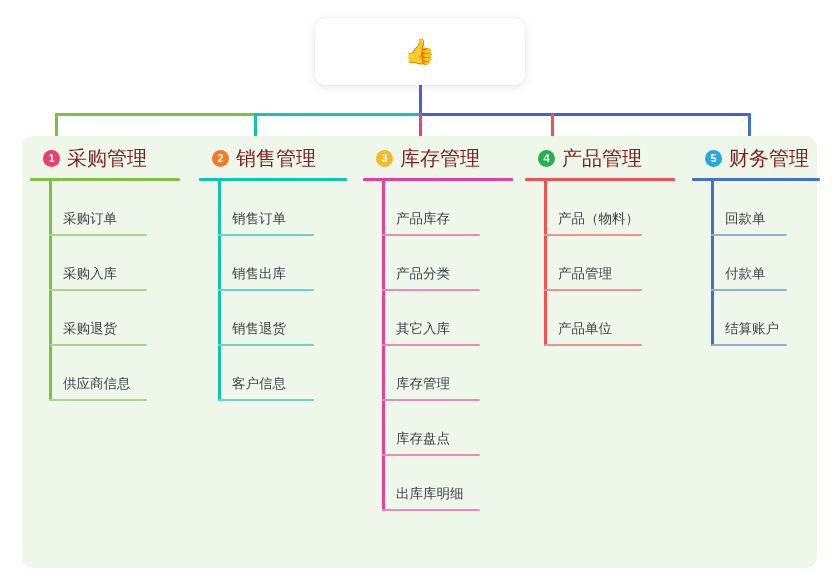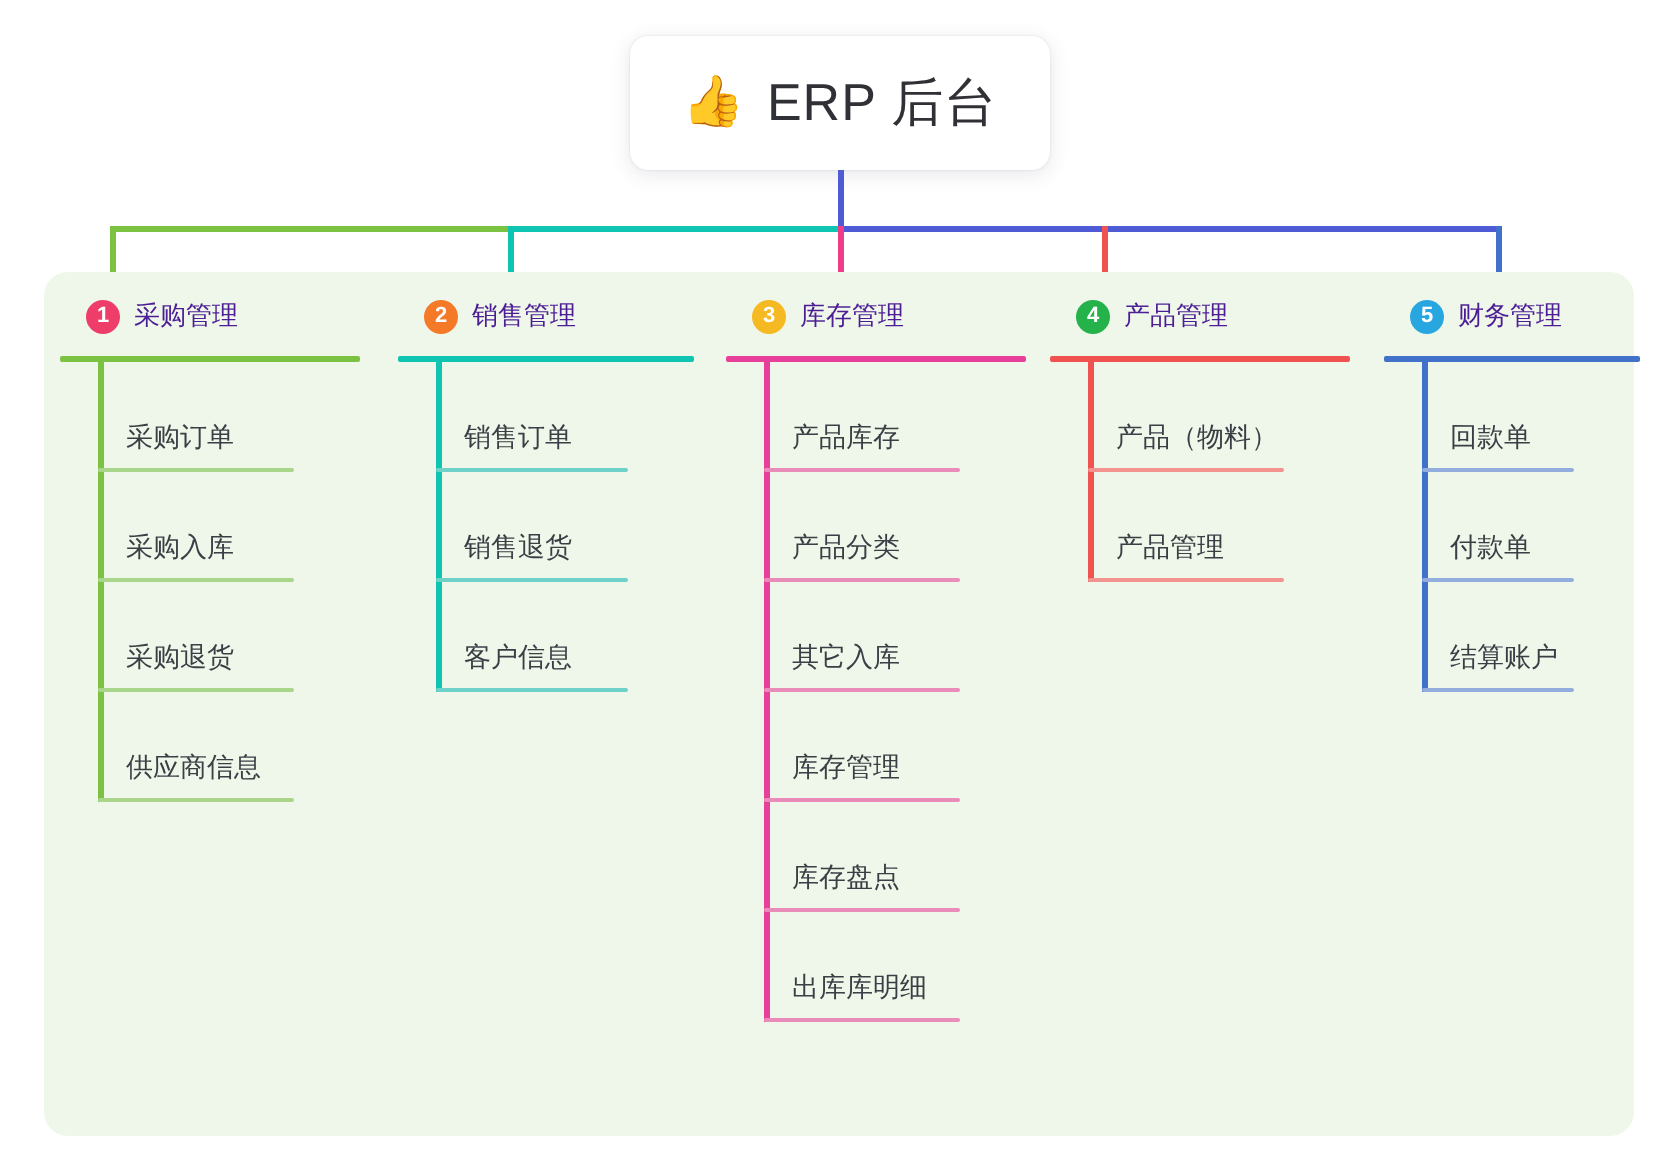--- a/index.html
+++ b/index.html
@@ -81,22 +81,22 @@
     height: 17px;
     border-radius: 50%;
     color: #ffffff;
     font-size: 11px;
     line-height: 17px;
     text-align: center;
     font-weight: bold;
     flex: none;
   }
   .col-title {
-    font-size: 13px;
-    color: #4c1d95;
+    font-size: 20px;
+    color: #7f1d1d;
     white-space: nowrap;
   }
   .col-rule {
     height: 3px;
     margin-top: 7px;
     border-radius: 1px;
   }
   .items {
     position: relative;
     margin-top: 0;
@@ -128,21 +128,20 @@
     height: 2px;
     border-radius: 1px;
   }
 </style>
 </head>
 <body>
 
 <div id="root-node">
   <div class="root-inner">
     <span class="thumb">👍</span>
-    <span class="root-title">ERP 后台</span>
   </div>
 </div>
 
 <div id="connectors">
     <div class="conn" style="left: 419px; top: 85px; width: 3px; height: 31px; background: rgb(79, 91, 213);"></div>
     <div class="conn" style="left: 55px; top: 113px; width: 202px; height: 3px; background: rgb(124, 194, 66);"></div>
     <div class="conn" style="left: 254px; top: 113px; width: 168px; height: 3px; background: rgb(16, 196, 178);"></div>
     <div class="conn" style="left: 419px; top: 113px; width: 332px; height: 3px; background: rgb(79, 91, 213);"></div>
     <div class="conn" style="left: 55px; top: 113px; width: 3px; height: 35px; background: rgb(124, 194, 66);"></div>
     <div class="conn" style="left: 254px; top: 113px; width: 3px; height: 35px; background: rgb(16, 196, 178);"></div>
@@ -186,20 +185,24 @@
         <span class="col-title">销售管理</span>
       </div>
       <div class="col-rule" style="background: rgb(16, 196, 178); width: 148px;"></div>
       <div class="items">
         <div class="spine" style="background: rgb(16, 196, 178);"></div>
         <div class="item">
           <div class="item-label">销售订单</div>
           <div class="item-rule" style="background: rgb(111, 210, 201); width: 96px;"></div>
         </div>
         <div class="item">
+          <div class="item-label">销售出库</div>
+          <div class="item-rule" style="background: rgb(111, 210, 201); width: 96px;"></div>
+        </div>
+        <div class="item">
           <div class="item-label">销售退货</div>
           <div class="item-rule" style="background: rgb(111, 210, 201); width: 96px;"></div>
         </div>
         <div class="item">
           <div class="item-label">客户信息</div>
           <div class="item-rule" style="background: rgb(111, 210, 201); width: 96px;"></div>
         </div>
       </div>
     </div>
     <div class="column" style="left: 363px; width: 150px;">
@@ -245,20 +248,24 @@
       <div class="items">
         <div class="spine" style="background: rgb(240, 83, 79);"></div>
         <div class="item">
           <div class="item-label">产品（物料）</div>
           <div class="item-rule" style="background: rgb(242, 147, 143); width: 98px;"></div>
         </div>
         <div class="item">
           <div class="item-label">产品管理</div>
           <div class="item-rule" style="background: rgb(242, 147, 143); width: 98px;"></div>
         </div>
+        <div class="item">
+          <div class="item-label">产品单位</div>
+          <div class="item-rule" style="background: rgb(242, 147, 143); width: 98px;"></div>
+        </div>
       </div>
     </div>
     <div class="column" style="left: 692px; width: 128px;">
       <div class="col-head">
         <span class="badge" style="background: rgb(39, 166, 224);">5</span>
         <span class="col-title">财务管理</span>
       </div>
       <div class="col-rule" style="background: rgb(66, 113, 201); width: 128px;"></div>
       <div class="items">
         <div class="spine" style="background: rgb(66, 113, 201);"></div>

